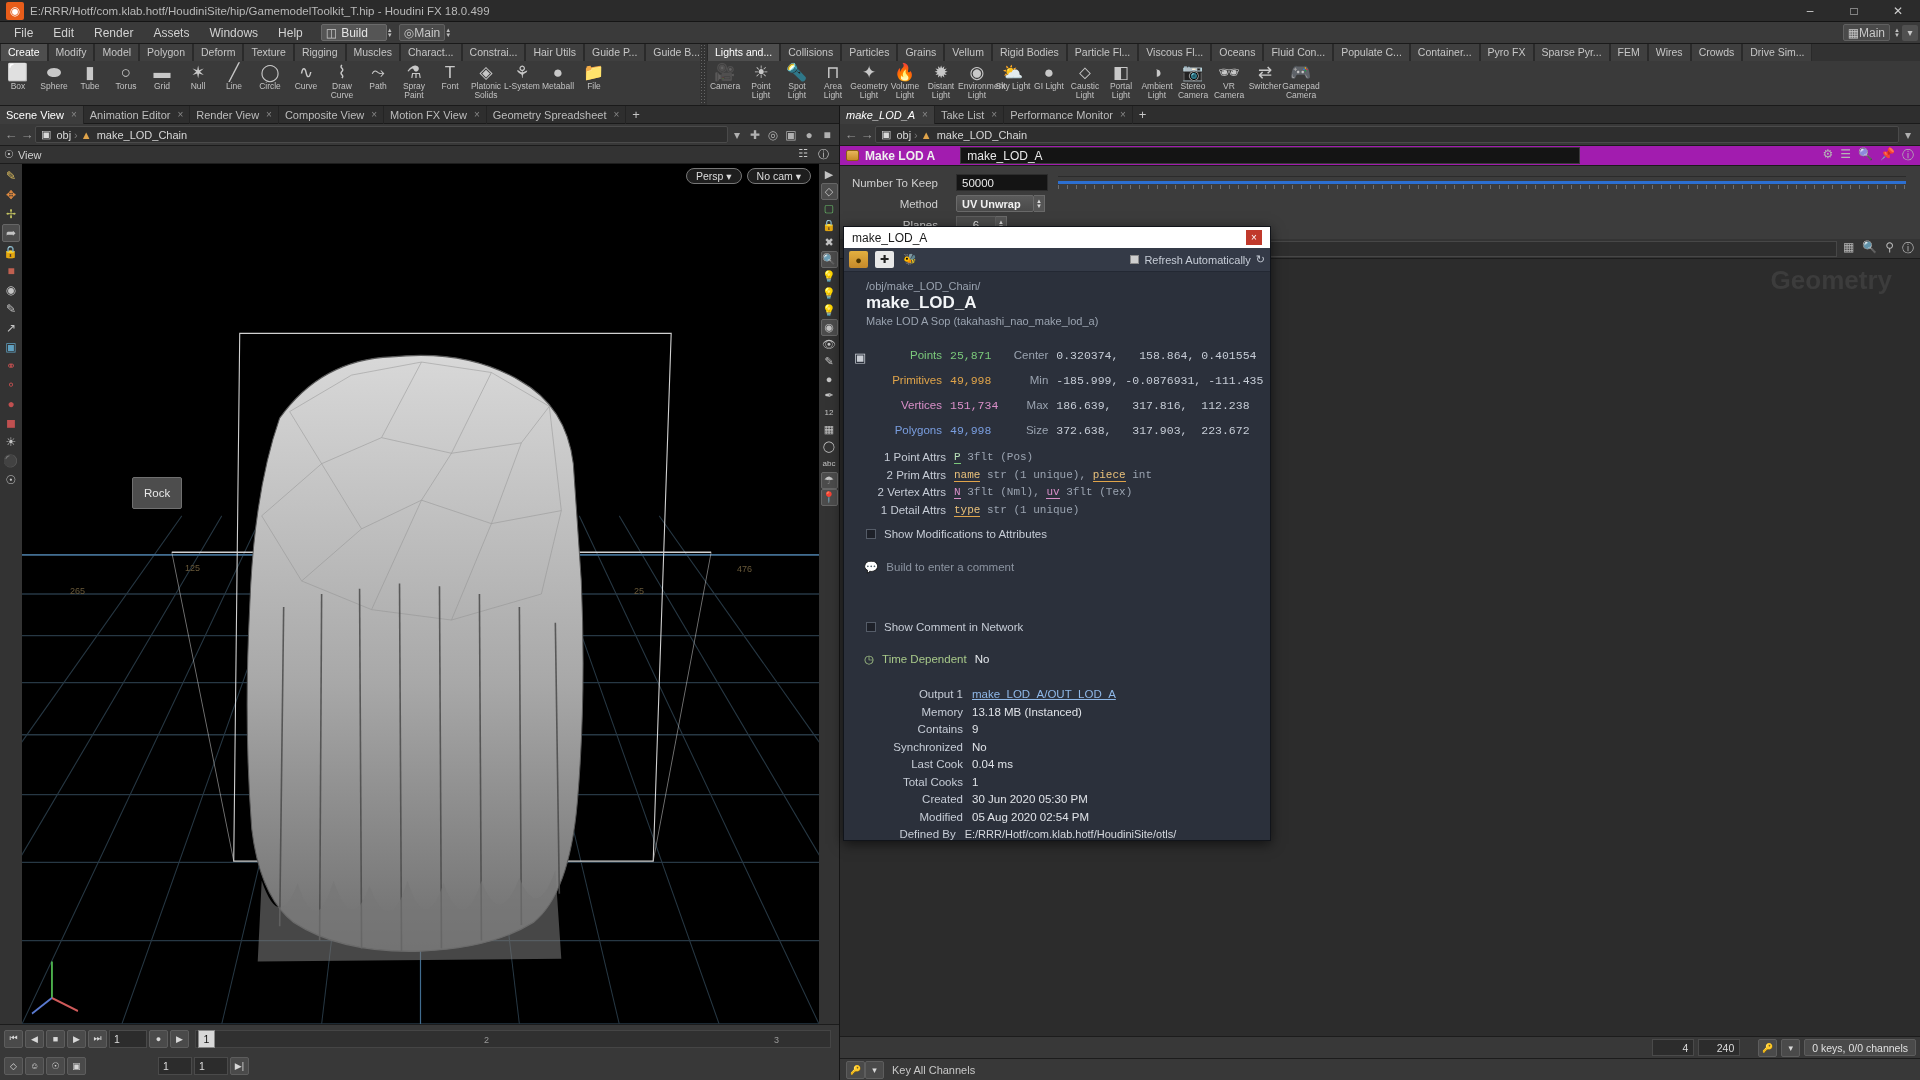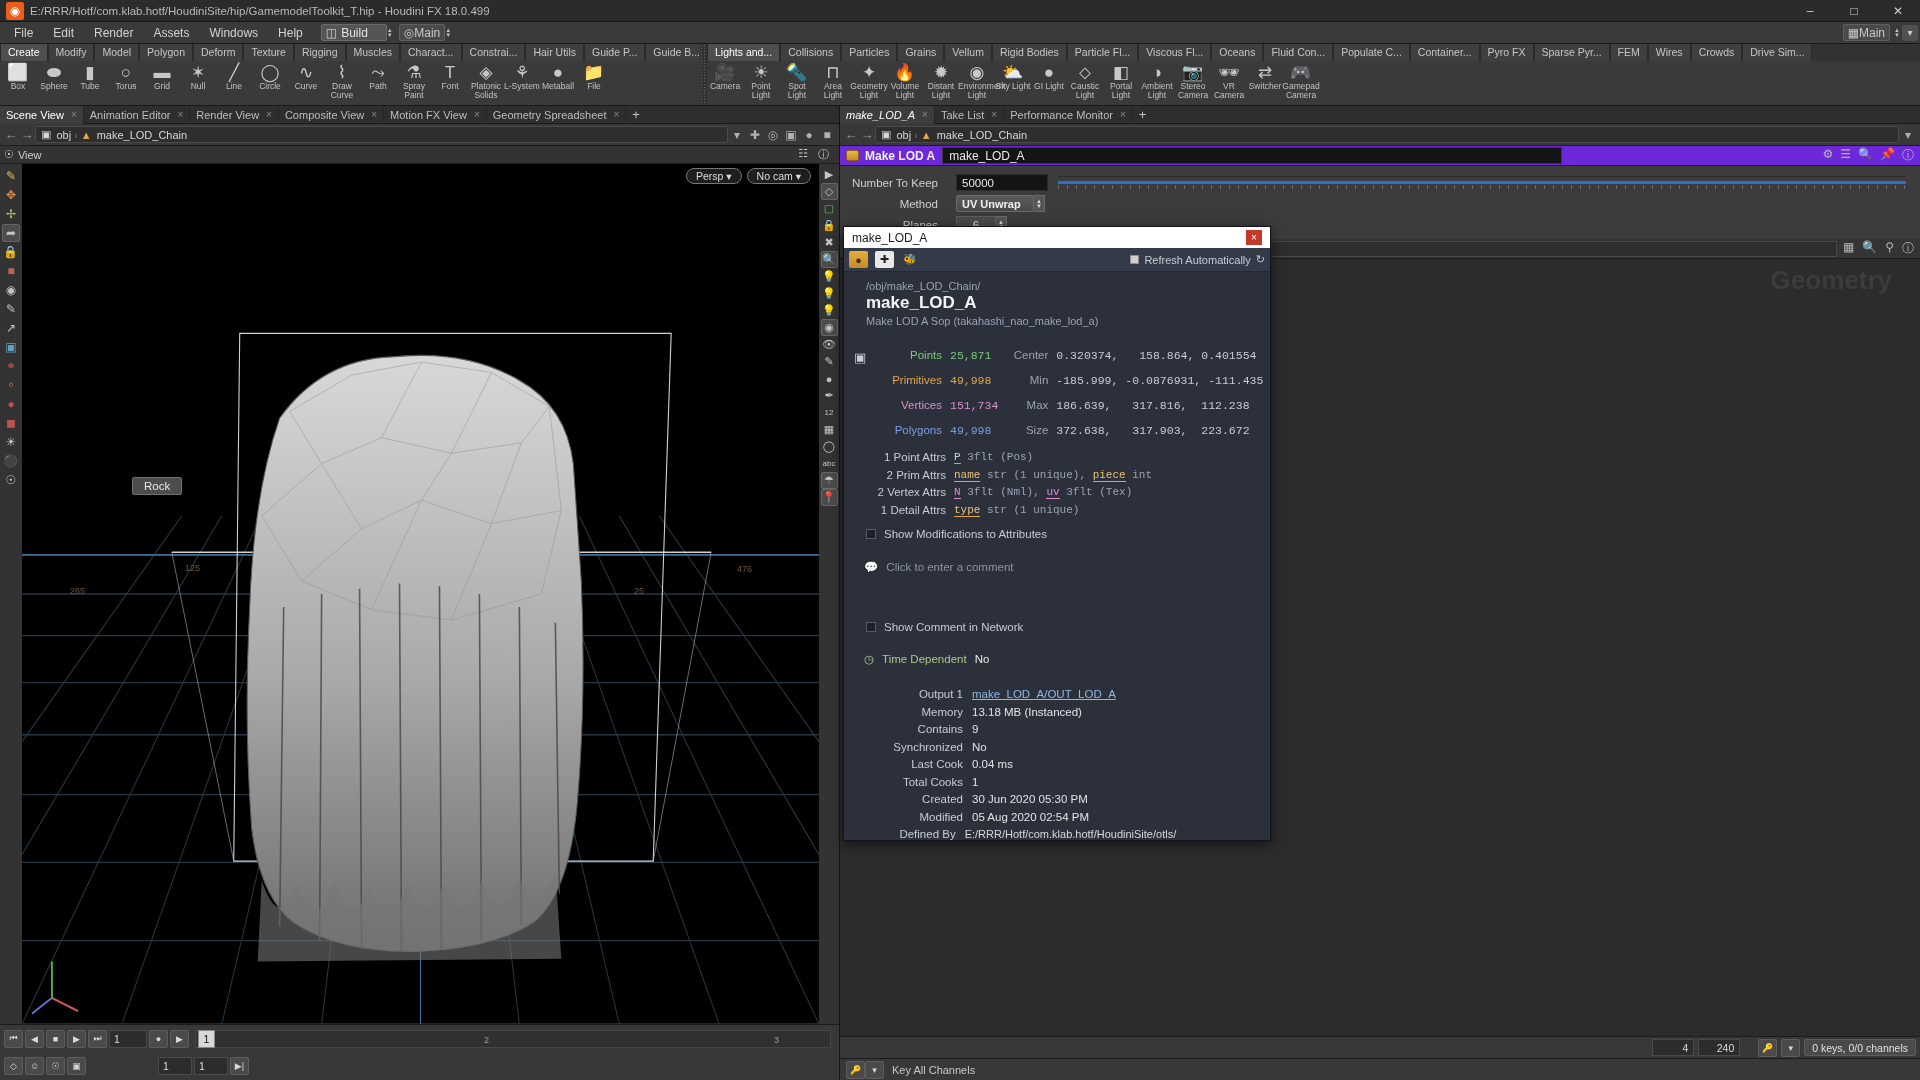--- a/index.html
+++ b/index.html
@@ -87,43 +87,43 @@
   .vtool.sel { background:#4c4c4c; border:1px solid #666; }
   #vp-right-tools { width:20px; background:#333; display:flex; flex-direction:column;
     align-items:center; padding-top:2px; gap:0px; }
   #vp-right-tools .vtool { width:17px; height:17px; font-size:11px; }
 
   #viewport { flex:1; position:relative; background:#000; overflow:hidden; }
   #vp-persp { position:absolute; top:4px; right:8px; display:flex; gap:5px; z-index:5;}
   .vp-pill { background:rgba(40,40,40,.75); border:1px solid #777; border-radius:9px;
     padding:1px 9px; font-size:10.5px; color:#ddd; }
   #rock-label { position:absolute; left:110px; top:313px; background:#4d4d4d;
-    border:1px solid #707070; padding:2px 11px; font-size:11.5px; color:#e8e8e8;
+    border:1px solid #707070; padding:9px 11px; font-size:11.5px; color:#e8e8e8;
     border-radius:2px; z-index:6; }
   .axis-num { position:absolute; font-size:9px; color:#6a5a3a; }
 
   
   #timeline { height:56px; background:#383838; border-top:1px solid #1c1c1c;
     display:flex; flex-direction:column; }
   .tl-row { display:flex; align-items:center; height:27px; padding:0 4px; gap:2px; }
   .tl-btn { width:19px; height:18px; background:#4a4a4a; border:1px solid #5d5d5d;
     border-radius:2px; display:flex; align-items:center; justify-content:center;
     font-size:9px; color:#d8d8d8; }
   .tl-field { width:38px; height:18px; background:#2c2c2c; border:1px solid #4a4a4a;
     font-size:10.5px; display:flex; align-items:center; padding-left:4px; color:#ddd; }
   .tl-track { flex:1; height:18px; background:#303030; border:1px solid #454545;
     position:relative; margin:0 4px; }
   .tl-cur { position:absolute; left:2px; top:-1px; width:17px; height:18px; background:#d8d8d8;
     color:#111; font-size:10.5px; display:flex; align-items:center; justify-content:center;
     border:1px solid #888; }
   .tl-tick { position:absolute; top:4px; font-size:9px; color:#9a9a9a; }
 
   
-  #param-head { height:20px; background:#6d28d9; display:flex; align-items:center;
-    padding:0 6px; border-bottom:1px solid #1c1c1c; gap:7px; }
+  #param-head { height:20px; background:#a21caf; display:flex; align-items:center;
+    padding:0 6px; border-bottom:1px solid #1c1c1c; gap:25px; }
   #param-title { display:flex; align-items:center; gap:6px; }
   .chip-orange { width:13px; height:11px; background:linear-gradient(#e8b55c,#c98c28);
     border:1px solid #8a5f14; border-radius:2px; }
   #param-name-field { background:#141414; border:1px solid #3a3a3a; height:17px; flex:1;
     max-width:620px; display:flex; align-items:center; padding:0 6px; font-size:12px;
     color:#eaeaea; }
   #param-head-icons { margin-left:auto; display:flex; gap:7px; color:#b5b5b5; font-size:12px; }
 
   #params { background:#3c3c3c; padding:6px 0 4px 0; }
   .prow { display:flex; align-items:center; height:21px; padding:0 8px; }
@@ -950,21 +950,21 @@
       </div>
 
     <div class="ip-chk-row">
       <div class="ip-chk"></div>
       <span>Show Modifications to Attributes</span>
     </div>
     <div class="ip-div"></div>
 
     <div class="ip-comment">
       <span style="color:#5b8fc9">💬</span>
-      <span>Click to enter a comment</span>
+      <span>Build to enter a comment</span>
     </div>
 
     <div class="ip-chk-row" style="padding-top:40px">
       <div class="ip-chk"></div>
       <span>Show Comment in Network</span>
     </div>
     <div class="ip-div"></div>
 
     <div class="ip-td">
       <span style="color:#a8c98a">◷</span>

